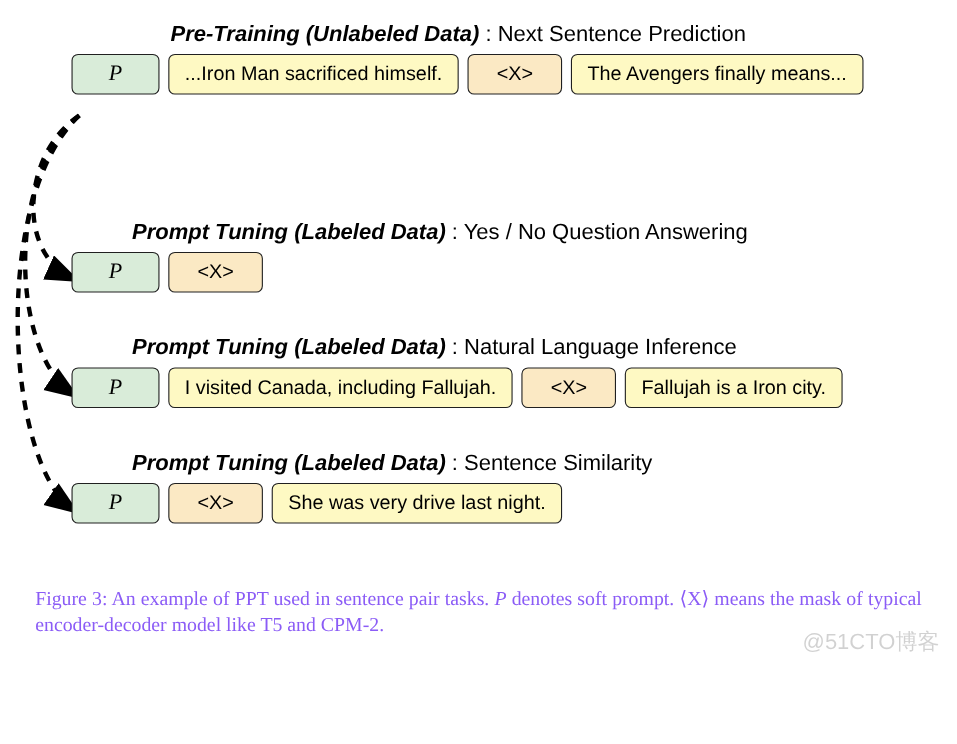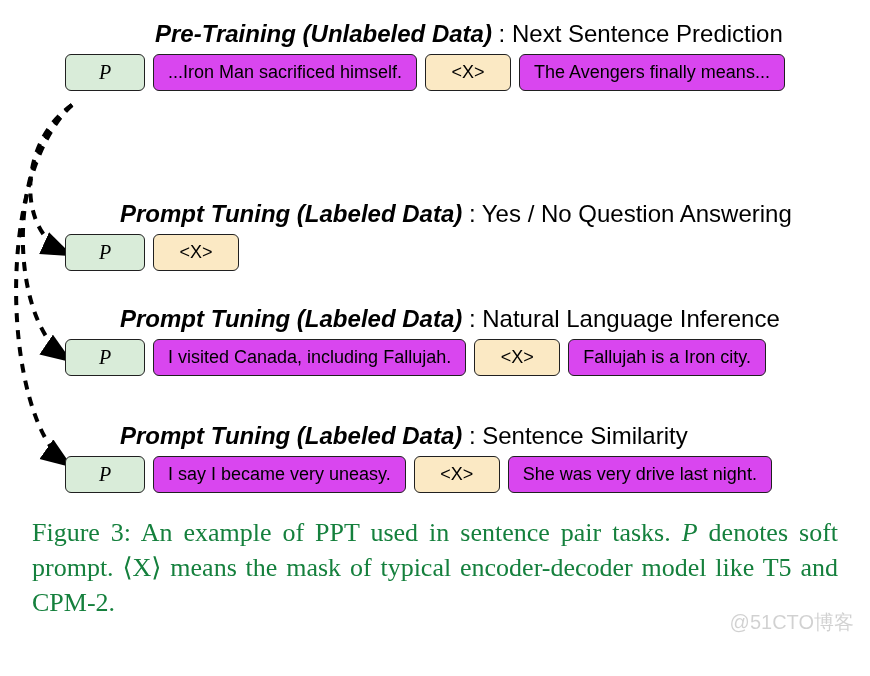--- a/index.html
+++ b/index.html
@@ -14,68 +14,68 @@
   .figure-area {
     position: relative;
     height: 500px;
   }
   .row-block {
     position: absolute;
     left: 55px;
     right: 20px;
   }
   .heading {
-    font-size: 24px;
+    font-size: 20px;
     margin-bottom: 6px;
     color: #000;
   }
   .heading-bold {
     font-weight: bold;
     font-style: italic;
   }
   .token-row {
     display: flex;
     align-items: stretch;
     gap: 8px;
   }
   .token {
     border: 1.5px solid #202020;
     border-radius: 6px;
     padding: 6px 14px;
     font-size: 18px;
     display: flex;
     align-items: center;
     justify-content: center;
-    background: #d946ef;
+    background: #fef9c3;
     white-space: nowrap;
   }
   .token-p {
     background: #d9ecd9;
     font-style: italic;
     font-family: "Times New Roman", serif;
     font-size: 20px;
     width: 50px;
     justify-content: center;
   }
   .token-x {
     background: #fbe9c4;
     width: 56px;
     justify-content: center;
   }
   .token-text {
     flex-shrink: 1;
   }
   .caption {
     font-family: "Times New Roman", Times, serif;
-    font-size: 26px;
+    font-size: 18px;
     line-height: 1.35;
     padding: 0 22px 10px 22px;
-    color: #15803d;
+    color: #8b5cf6;
     text-align: justify;
-    margin-top: 5px;
+    margin-top: 22px;
   }
   .watermark {
     position: absolute;
     right: 16px;
     bottom: 4px;
     font-size: 20px;
     color: rgba(0,0,0,0.18);
     font-family: Arial, sans-serif;
   }
   
@@ -133,26 +133,25 @@
     </div>
     <div class="token-row">
       <div class="token token-p">P</div>
       <div class="token token-text">I visited Canada, including Fallujah.</div>
       <div class="token token-x">&lt;X&gt;</div>
       <div class="token token-text">Fallujah is a Iron city.</div>
     </div>
   </div>
 
   <div class="row-block" style="top:400px;">
-    <div class="heading" style="padding-left:55px;margin-top:12px;">
+    <div class="heading" style="padding-left:55px;">
       <span class="heading-bold">Prompt Tuning (Labeled Data)</span><span> : Sentence Similarity</span>
     </div>
     <div class="token-row">
       <div class="token token-p">P</div>
-      <div class="token token-text">I say I became very uneasy.</div>
       <div class="token token-x">&lt;X&gt;</div>
       <div class="token token-text">She was very drive last night.</div>
     </div>
   </div>
 
 </div>
 
 <div class="caption">
   <span>Figure 3:  An example of PPT used in sentence pair tasks.  </span><span style="font-style:italic;">P</span><span> denotes soft prompt. ⟨X⟩ means the mask of typical encoder-decoder model like T5 and CPM-2.</span>
 </div>

